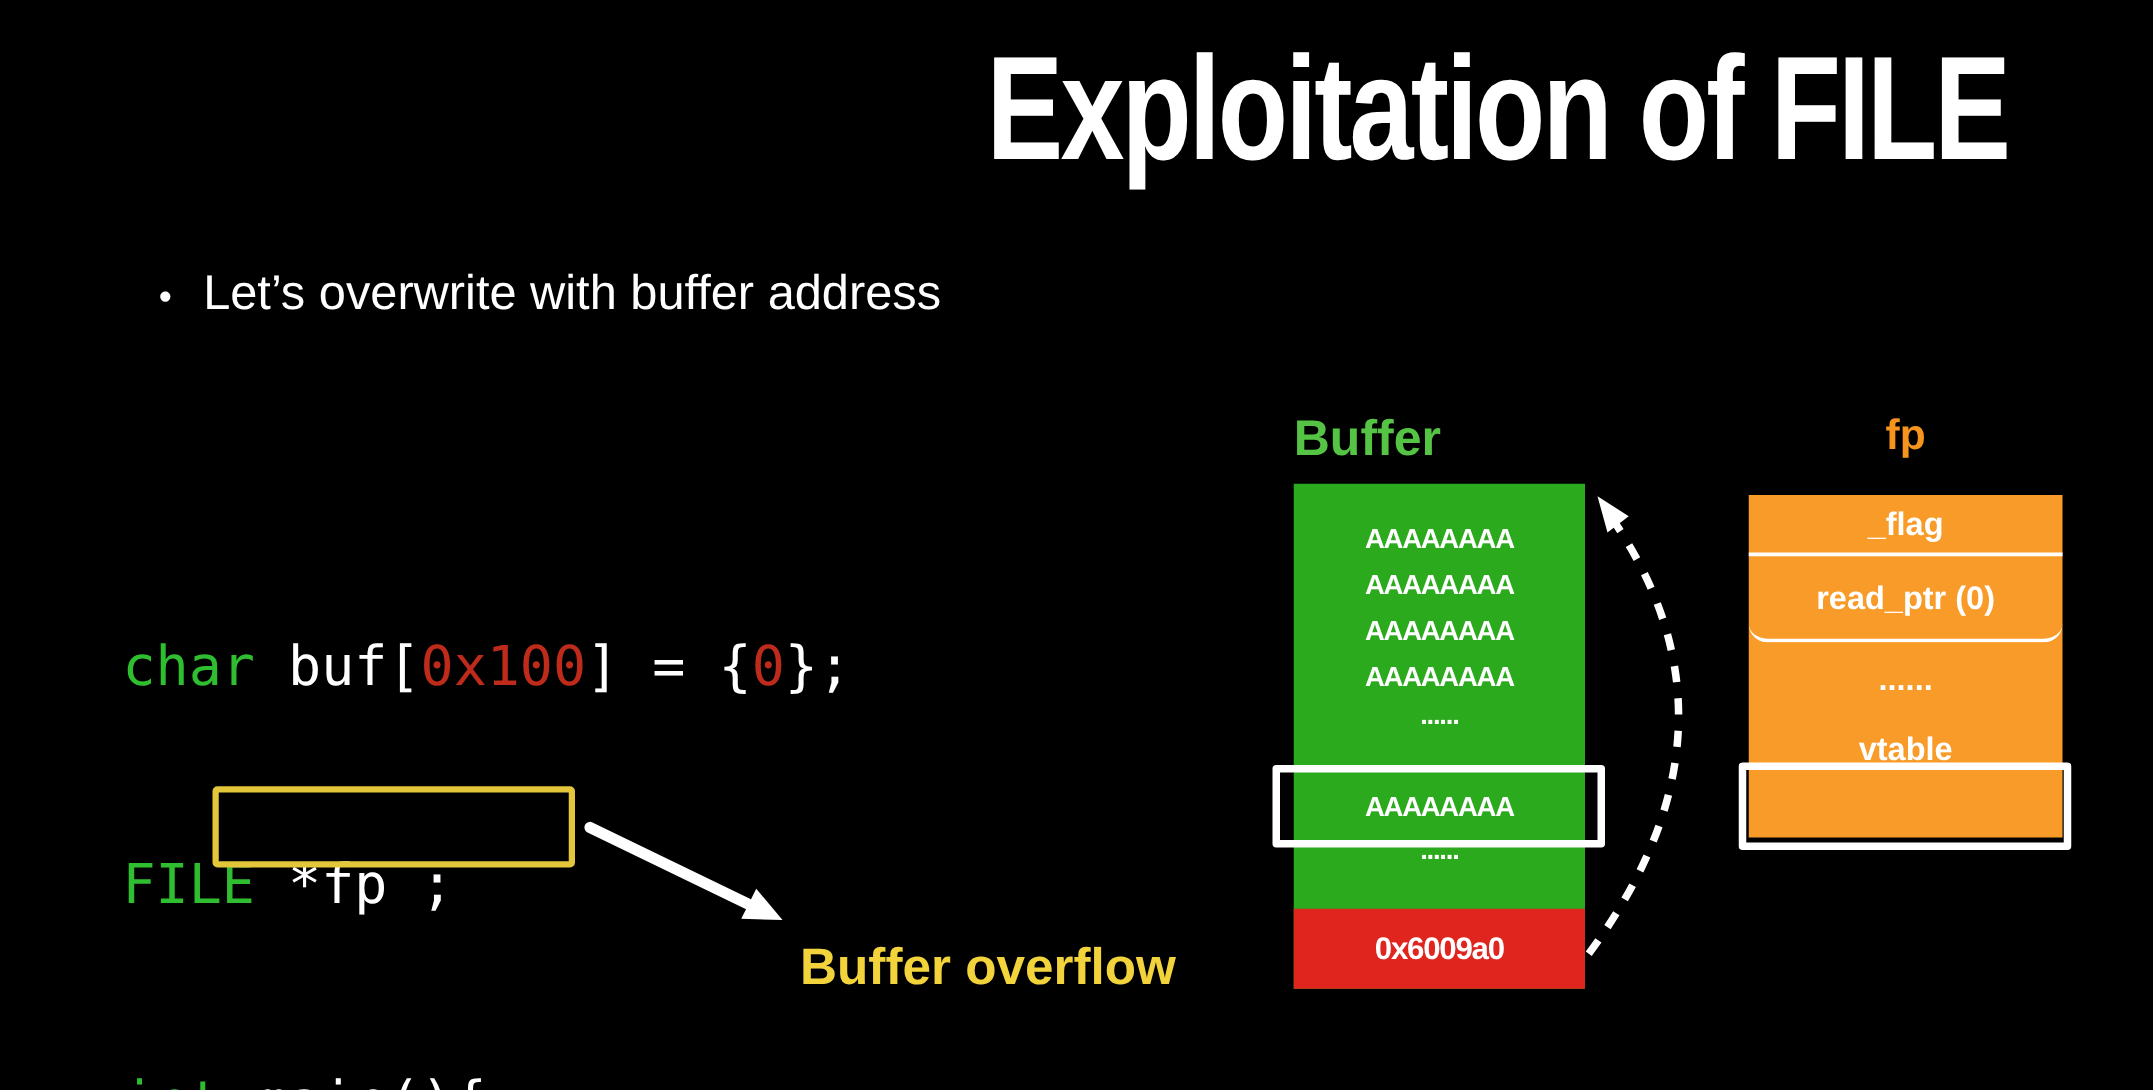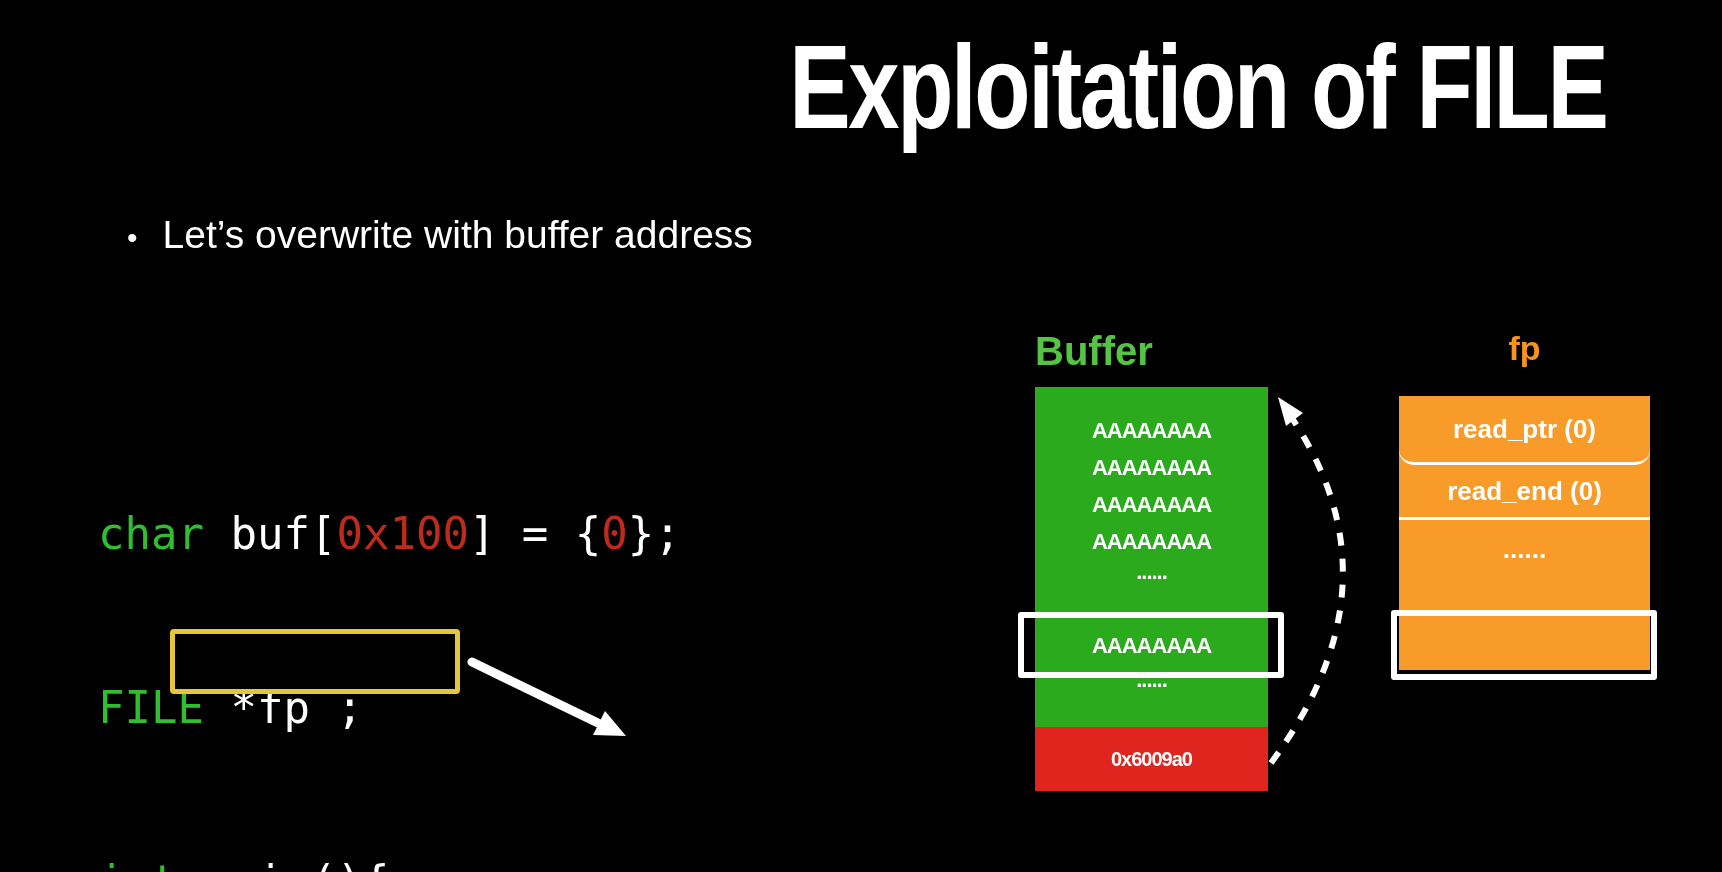--- a/index.html
+++ b/index.html
@@ -34,21 +34,21 @@
   .buffer-label{position:absolute;left:1035px;top:329px;width:233px;text-align:left;
                 font-weight:bold;font-size:40px;color:var(--label-green,#55c343);}
   .buffer-box{position:absolute;left:1035px;top:387px;width:233px;height:404px;
               background:var(--box-green,#2baa1e);}
   .brow{position:absolute;left:0;width:100%;text-align:center;color:#fff;
         font-weight:bold;font-size:22px;line-height:37px;letter-spacing:-1px;}
   .brow.r1{top:25px;} .brow.r2{top:62px;} .brow.r3{top:99px;} .brow.r4{top:136px;}
   .brow.d1{top:166px;} .brow.hl{top:240px;} .brow.d2{top:274px;}
   .red-cell{position:absolute;left:0;bottom:0;width:100%;height:64px;background:var(--box-red,#e0241e);
             display:flex;align-items:center;justify-content:center;color:#fff;
-            font-weight:bold;font-size:20px;letter-spacing:-1px;}
+            font-weight:bold;font-size:25px;letter-spacing:-1px;}
   .buffer-hand-box{position:absolute;left:1018px;top:612px;width:266px;height:66px;box-sizing:border-box;
                    border:6px solid #fff;border-radius:3px;}
 
   
   .fp-label{position:absolute;left:1399px;top:329px;width:251px;text-align:center;
             font-weight:bold;font-size:34px;color:var(--label-orange,#f7941d);}
   .fp-box{position:absolute;left:1399px;top:396px;width:251px;height:274px;
           background:var(--box-orange,#f99b28);display:flex;flex-direction:column;}
   .frow{display:flex;align-items:center;justify-content:center;box-sizing:border-box;
         color:#fff;font-weight:bold;font-size:26px;}
@@ -80,39 +80,41 @@
     <div class="cl"><span class="c-g">FILE</span><span class="c-w"> *fp ;</span></div>
     <div class="cl"><span class="c-g">int</span><span class="c-w"> main(){</span></div>
     
     
     
     
   </div>
 
   <div class="gets-box"></div>
 
+  <div class="overflow-label">Buffer overflow</div>
 
   <div class="buffer-label">Buffer</div>
   <div class="buffer-box">
     <div class="brow r1">AAAAAAAA</div>
     <div class="brow r2">AAAAAAAA</div>
     <div class="brow r3">AAAAAAAA</div>
     <div class="brow r4">AAAAAAAA</div>
     <div class="brow d1">......</div>
     <div class="brow hl">AAAAAAAA</div>
     <div class="brow d2">......</div>
     <div class="red-cell">0x6009a0</div>
   </div>
   <div class="buffer-hand-box"></div>
 
   <div class="fp-label">fp</div>
   <div class="fp-box">
+    <div class="frow f1 sep">_flag</div>
     <div class="frow f2 sep">read_ptr (0)</div>
-    <div class="frow f3 sep">read_end (0)</div>
     <div class="frow f4">......</div>
+    <div class="frow f5">vtable</div>
   </div>
   <div class="vtable-hand-box"></div>
 
   <svg class="overlay" viewBox="0 0 1722 872" xmlns="http://www.w3.org/2000/svg">
     <path d="M 472 662 L 598 723" stroke="#fff" stroke-width="9" stroke-linecap="round" fill="none"></path>
     <polygon points="626,736 593,735 605,711" fill="#fff"></polygon>
     <path d="M 1271 763 Q 1409 577 1282 404" stroke="#fff" stroke-width="6" stroke-dasharray="13 13" fill="none"></path>
     <polygon points="1278,397 1303,413 1286,426" fill="#fff"></polygon>
   </svg>
 

